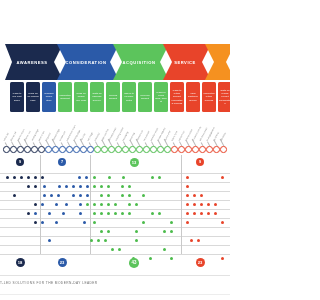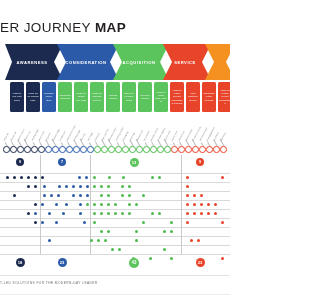--- a/index.html
+++ b/index.html
@@ -77,23 +77,20 @@
     position:absolute;left:0;top:281px;width:230px;
     font-size:3.2px;letter-spacing:.45px;color:#6d6d6d;white-space:nowrap;
   }
   .foot-rule2{position:absolute;left:0;top:294px;width:230px;height:.6px;background:#ededed;}
 </style>
 </head>
 <body>
 
 <div id="page">
 
-  <div class="title">
-    <span class="t-light">ER JOURNEY </span><span class="t-bold">MAP</span>
-  </div>
 
   <div class="chev-band" id="chev-band">
       <div class="chev" style="left: 5px; width: 58px; background: rgb(27, 42, 78); clip-path: polygon(0px 0px, 100% 0px, calc(100% - 9px) 50%, 100% 100%, 0px 100%, 7px 50%);">
         <span>AWARENESS</span>
       </div>
       <div class="chev" style="left: 57px; width: 62px; background: rgb(43, 90, 168); clip-path: polygon(0px 0px, 100% 0px, calc(100% - 9px) 50%, 100% 100%, 0px 100%, 9px 50%);">
         <span>CONSIDERATION</span>
       </div>
       <div class="chev" style="left: 113px; width: 56px; background: rgb(92, 196, 92); clip-path: polygon(0px 0px, 100% 0px, calc(100% - 9px) 50%, 100% 100%, 0px 100%, 9px 50%);">
         <span>ACQUISITION</span>

